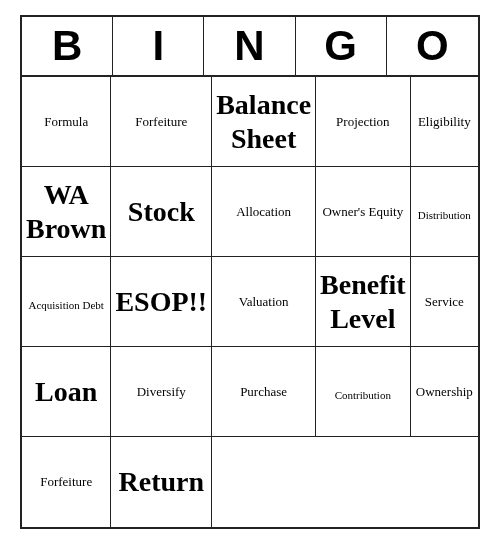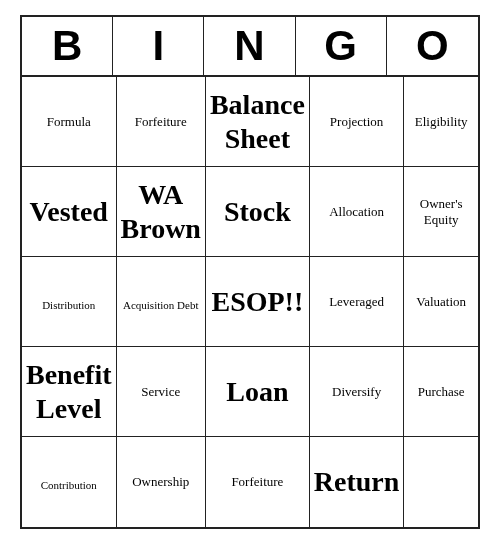--- a/index.html
+++ b/index.html
@@ -89,45 +89,39 @@
       <div class="bingo-cell">
         <span class="cell-text medium">Balance Sheet</span>
       </div>
       <div class="bingo-cell">
         <span class="cell-text">Projection</span>
       </div>
       <div class="bingo-cell">
         <span class="cell-text">Eligibility</span>
       </div>
       <div class="bingo-cell">
-        <span class="cell-text medium">Vested</span>
-      </div>
-      <div class="bingo-cell">
         <span class="cell-text medium">WA Brown</span>
       </div>
       <div class="bingo-cell">
         <span class="cell-text large">Stock</span>
       </div>
       <div class="bingo-cell">
         <span class="cell-text">Allocation</span>
       </div>
       <div class="bingo-cell">
         <span class="cell-text">Owner's Equity</span>
       </div>
       <div class="bingo-cell">
         <span class="cell-text small">Distribution</span>
       </div>
       <div class="bingo-cell">
         <span class="cell-text small">Acquisition Debt</span>
       </div>
       <div class="bingo-cell">
         <span class="cell-text medium">ESOP!!</span>
-      </div>
-      <div class="bingo-cell">
-        <span class="cell-text">Leveraged</span>
       </div>
       <div class="bingo-cell">
         <span class="cell-text">Valuation</span>
       </div>
       <div class="bingo-cell">
         <span class="cell-text medium">Benefit Level</span>
       </div>
       <div class="bingo-cell">
         <span class="cell-text">Service</span>
       </div>

